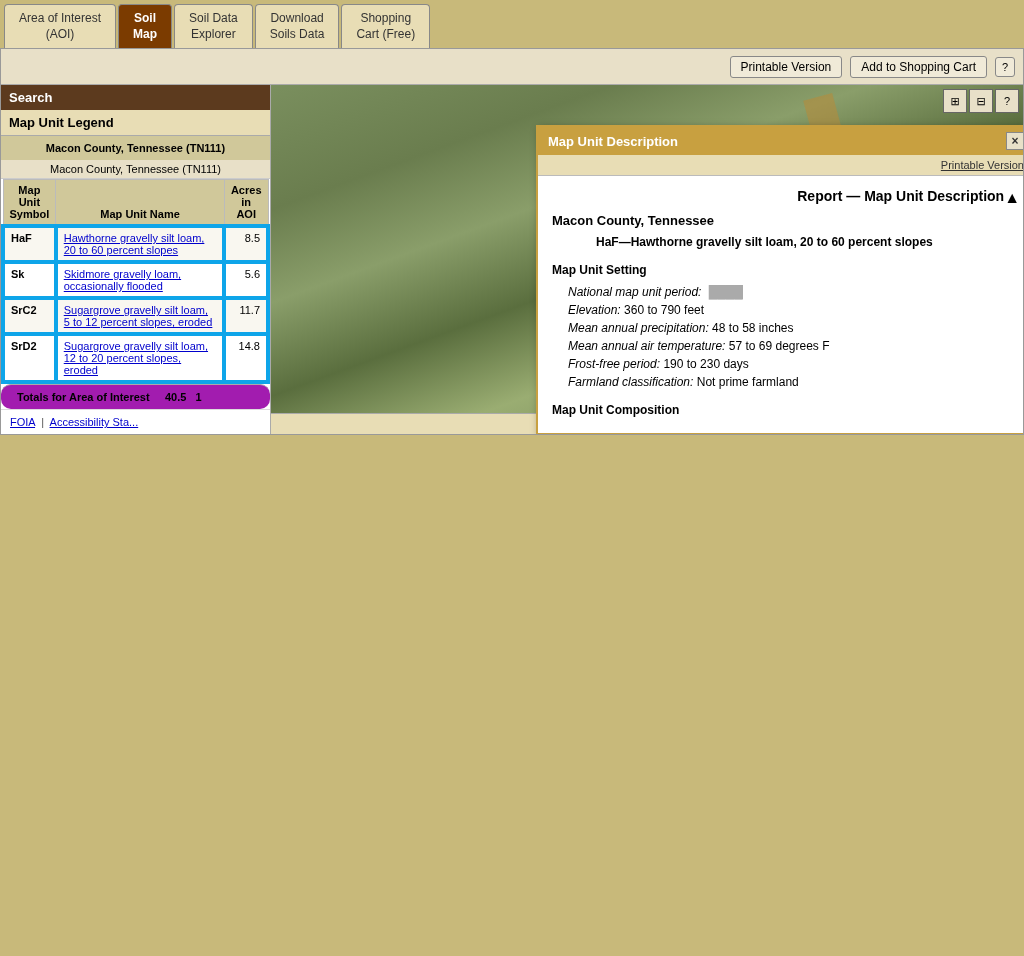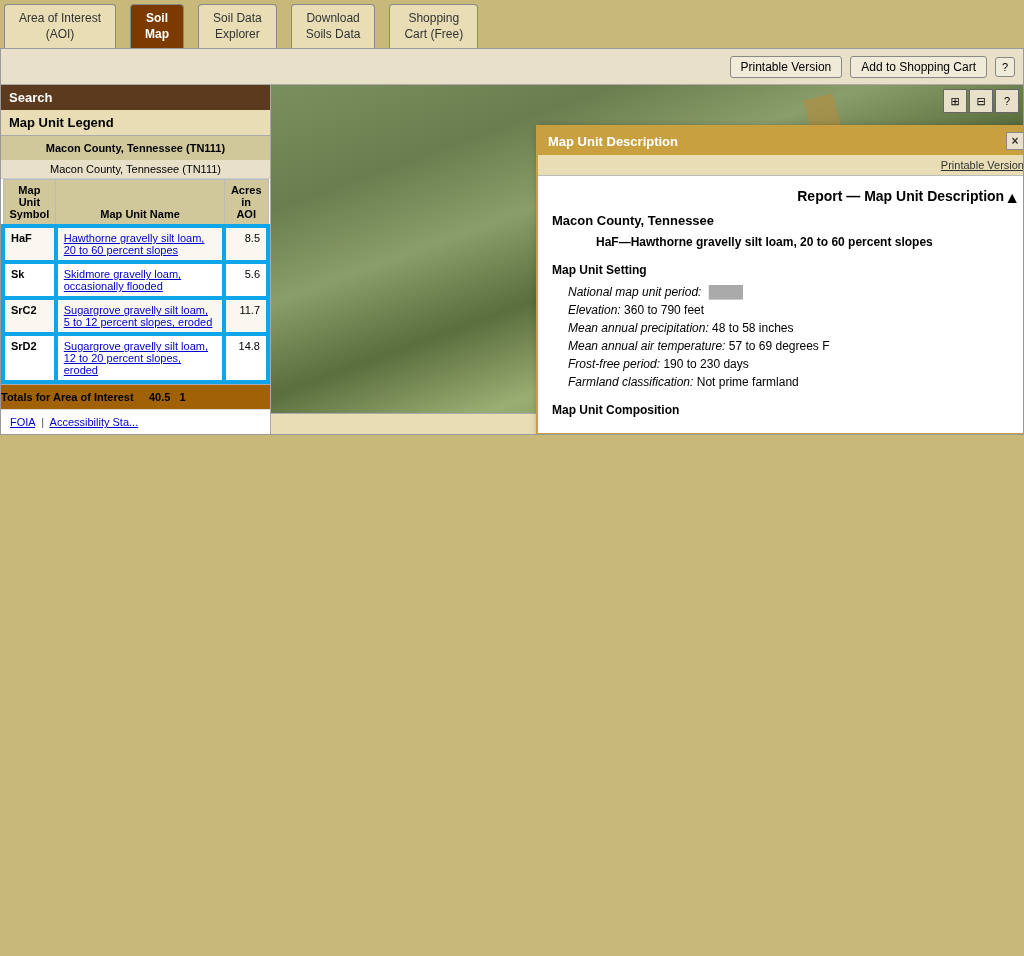--- a/index.html
+++ b/index.html
@@ -1,19 +1,19 @@
 <!DOCTYPE html>
 <html><head>
   <meta charset="utf-8">
   <style>
     * { box-sizing: border-box; margin: 0; padding: 0; }
     body { font-family: Arial, sans-serif; font-size: 12px; background: #c8b97a; width: 1024px; min-height: 956px; overflow: hidden; }
 
     
-    .top-nav { display: flex; align-items: stretch; background: #c8b97a; padding: 4px 4px 0 4px; gap: 14px; }
+    .top-nav { display: flex; align-items: stretch; background: #c8b97a; padding: 4px 4px 0 4px; gap: 2px; }
     .nav-tab { padding: 6px 14px; border: 1px solid #888; border-bottom: none; border-radius: 4px 4px 0 0; cursor: pointer; text-align: center; font-size: 12px; background: #e8ddb5; color: #333; line-height: 1.3; }
     .nav-tab.active { background: #7b3b00; color: white; font-weight: bold; }
 
     
     .main-container { display: flex; flex-direction: column; background: #fff; border: 1px solid #999; }
 
     
     .top-bar { display: flex; justify-content: flex-end; align-items: center; background: #e8e0c8; border-bottom: 1px solid #aaa; padding: 4px 8px; gap: 8px; height: 36px; }
     .top-bar-btn { padding: 3px 10px; border: 1px solid #888; background: #f0ead8; border-radius: 3px; cursor: pointer; font-size: 12px; }
     .help-btn { width: 20px; height: 20px; border: 1px solid #888; background: #f0ead8; border-radius: 3px; cursor: pointer; font-size: 11px; display: flex; align-items: center; justify-content: center; }
@@ -31,21 +31,21 @@
     
     .mu-table { width: 100%; border-collapse: collapse; font-size: 11px; }
     .mu-table th { background: #d0c89a; padding: 4px 6px; border: 1px solid #bbb; font-weight: bold; text-align: center; vertical-align: bottom; }
     .mu-table td { padding: 4px 6px; border: 4px solid #0ea5e9; vertical-align: top; }
     .mu-table td.symbol { font-weight: bold; }
     .mu-table td.link { color: #0000cc; text-decoration: underline; cursor: pointer; }
     .mu-table td.acres { text-align: right; }
     .mu-table tr:nth-child(odd) { background: #f9f7f0; }
     .mu-table tr:nth-child(even) { background: #fff; }
 
-    .sidebar-totals { padding: 6px 0; font-weight: bold; font-size: 11px; border-top: 1px solid #aaa; background: #a16207; }
+    .sidebar-totals { padding: 6px 16px; font-weight: bold; font-size: 11px; border-top: 1px solid #aaa; background: #a21caf; border-radius: 10px; }
 
     .sidebar-footer { padding: 6px 9px; font-size: 11px; color: #555; border-top: 1px solid #ddd; }
     .sidebar-footer a { color: #0000cc; text-decoration: underline; }
 
     
     .map-area { flex: 1; background: #8a9e6a; position: relative; overflow: hidden; }
     .map-imagery { width: 100%; height: 100%; background: linear-gradient(135deg, #6a7a50 0%, #8a9e6a 30%, #7a8e5a 50%, #9aae7a 70%, #6a7a50 100%); position: relative; }
     .map-toolbar { position: absolute; top: 4px; right: 4px; display: flex; gap: 2px; }
     .map-tool-btn { width: 24px; height: 24px; border: 1px solid #666; background: #e8e0c8; cursor: pointer; display: flex; align-items: center; justify-content: center; font-size: 11px; }
 

